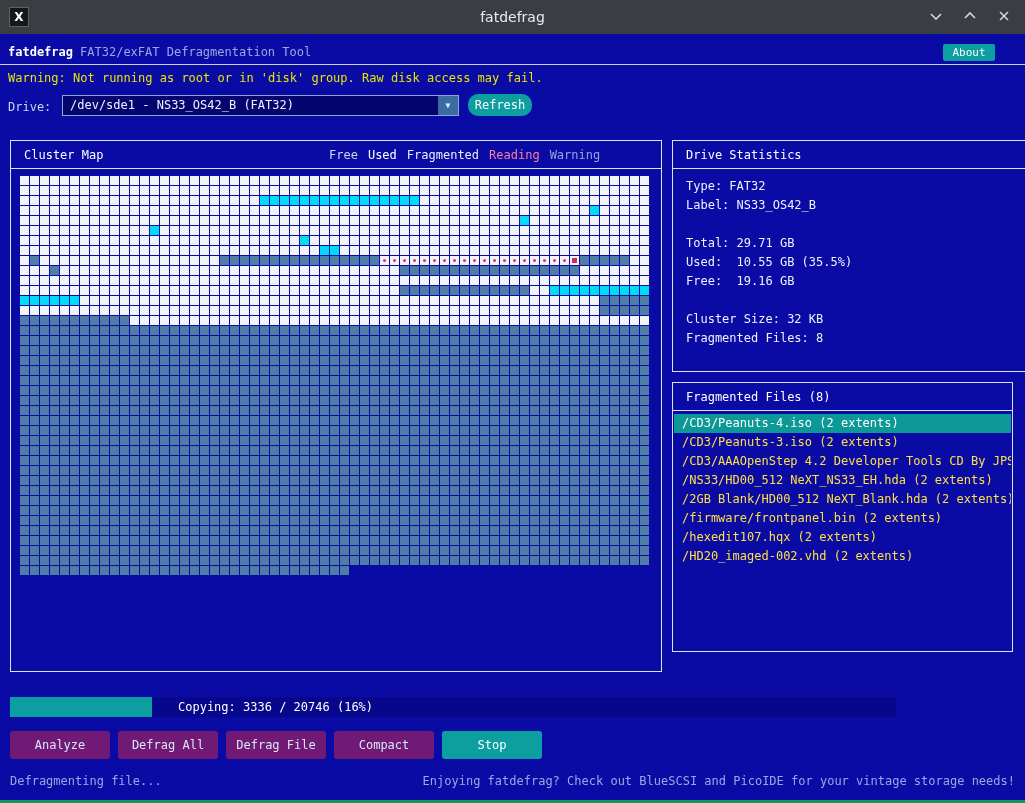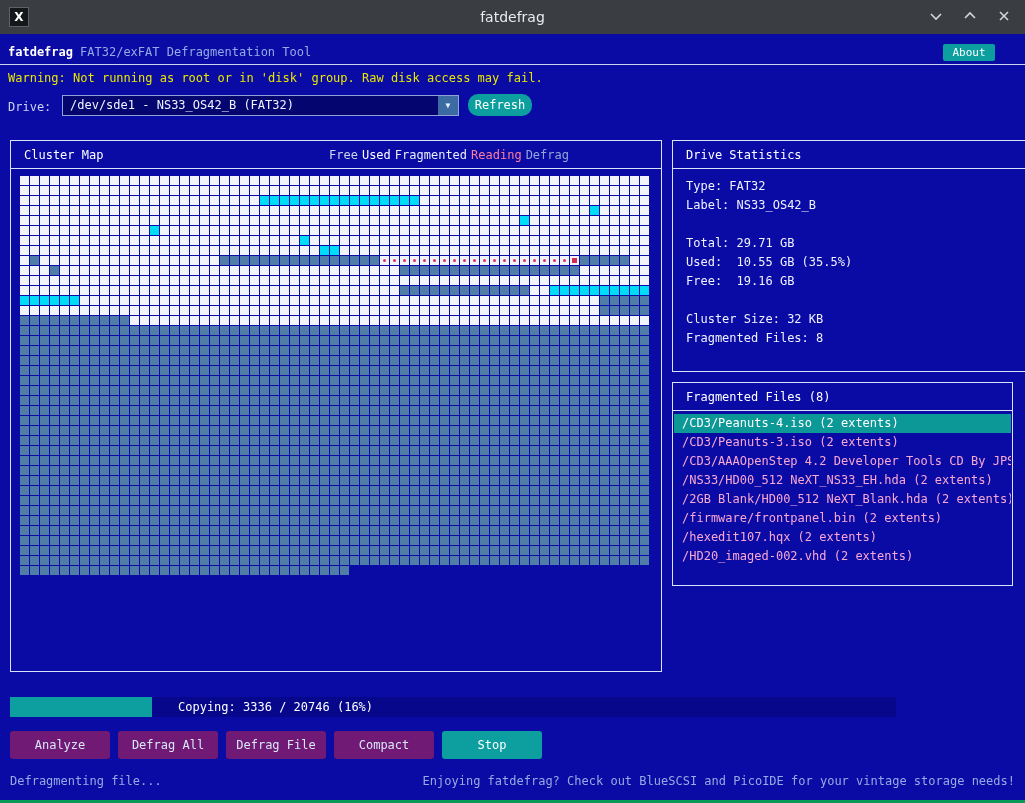--- a/index.html
+++ b/index.html
@@ -35,44 +35,44 @@
   .combo-value{flex:1;padding-left:7px;line-height:19px;color:#eef3ff;white-space:nowrap;overflow:hidden;border-radius:9px;}
   .combo-arrow{width:20px;background:#3c6ba3;color:#e8f0fa;display:flex;align-items:center;
                justify-content:center;font-size:8px;}
   .refresh-btn{position:absolute;left:468px;top:94px;width:64px;height:22px;background:#0d9fa0;color:#fff;
                border:none;border-radius:10px;font-family:inherit;font-size:12px;padding:0;}
 
   
   .panel{position:absolute;border:1px solid #d9e2f8;box-sizing:border-box;}
   #panel-cluster{left:10px;top:140px;width:652px;height:532px;}
   #panel-stats{left:672px;top:140px;width:411px;height:232px;}
-  #panel-files{left:672px;top:382px;width:341px;height:204px;}
+  #panel-files{left:672px;top:382px;width:341px;height:270px;}
   .panel-title{position:absolute;left:13px;top:5px;line-height:19px;color:#ffffff;}
   .panel-sep{position:absolute;left:0;top:27px;width:100%;height:1px;background:#d9e2f8;}
-  .legend{position:absolute;left:318px;top:5px;line-height:19px;display:flex;gap:4px;}
+  .legend{position:absolute;left:318px;top:5px;line-height:19px;display:flex;gap:10px;}
 
   
   .grid{position:absolute;left:9px;top:35px;display:grid;grid-template-columns:repeat(63,10px);grid-auto-rows:10px;}
   .cell{width:9px;height:9px;}
   .tU{background:#f1f4f8;}
   .tF{background:#4f7da8;}
   .tC{background:#00dcf5;}
   .tR{background:#f1f4f8;position:relative;}
   .tR::after{content:"";position:absolute;left:3px;top:3px;width:3px;height:3px;border-radius:50%;background:#e0315a;}
   .tN{background:#f1f4f8;position:relative;}
   .tN::after{content:"";position:absolute;left:2px;top:2px;width:5px;height:5px;background:#d42b50;}
   .tX{background:transparent;}
 
   
   .stats-lines{position:absolute;left:13px;top:36px;right:8px;line-height:19px;white-space:pre;color:#eef2ff;}
   .stat-line{height:19px;overflow:hidden;}
 
   
   .files-list{position:absolute;left:1px;right:1px;top:31px;}
-  .file-item{height:19px;line-height:19px;padding-left:8px;color:#f9a8d4;white-space:pre;overflow:hidden;}
+  .file-item{height:19px;line-height:19px;padding-left:8px;color:#fde047;white-space:pre;overflow:hidden;}
   .file-item.selected{background:#0d9898;color:#ffffff;}
 
   
   .progress-trough{position:absolute;left:10px;top:697px;width:886px;height:20px;background:#07078c;}
   .progress-fill{height:100%;width:0;background:#0d9fa0;}
   .progress-label{position:absolute;left:168px;top:0;line-height:20px;color:#ffffff;white-space:pre;}
 
   
   .actions{position:absolute;left:10px;top:731px;display:flex;gap:8px;}
   .action-btn{width:100px;height:28px;border:none;border-radius:3px;font-family:inherit;font-size:12px;padding:0;}
@@ -132,21 +132,21 @@
   </div>
   <button class="refresh-btn">Refresh</button>
 
   <div class="panel" id="panel-cluster">
     <div class="panel-title">Cluster Map</div>
     <div class="legend">
         <span style="color: rgb(205, 214, 228);">Free</span>
         <span style="color: rgb(255, 255, 255);">Used</span>
         <span style="color: rgb(232, 238, 248);">Fragmented</span>
         <span style="color: rgb(255, 126, 158);">Reading</span>
-        <span style="color: rgb(147, 167, 217);">Defrag</span>
+        <span style="color: rgb(147, 167, 217);">Warning</span>
       </div>
     <div class="panel-sep"></div>
     <div class="grid">
         <div class="cell tU"></div>
         <div class="cell tU"></div>
         <div class="cell tU"></div>
         <div class="cell tU"></div>
         <div class="cell tU"></div>
         <div class="cell tU"></div>
         <div class="cell tU"></div>

